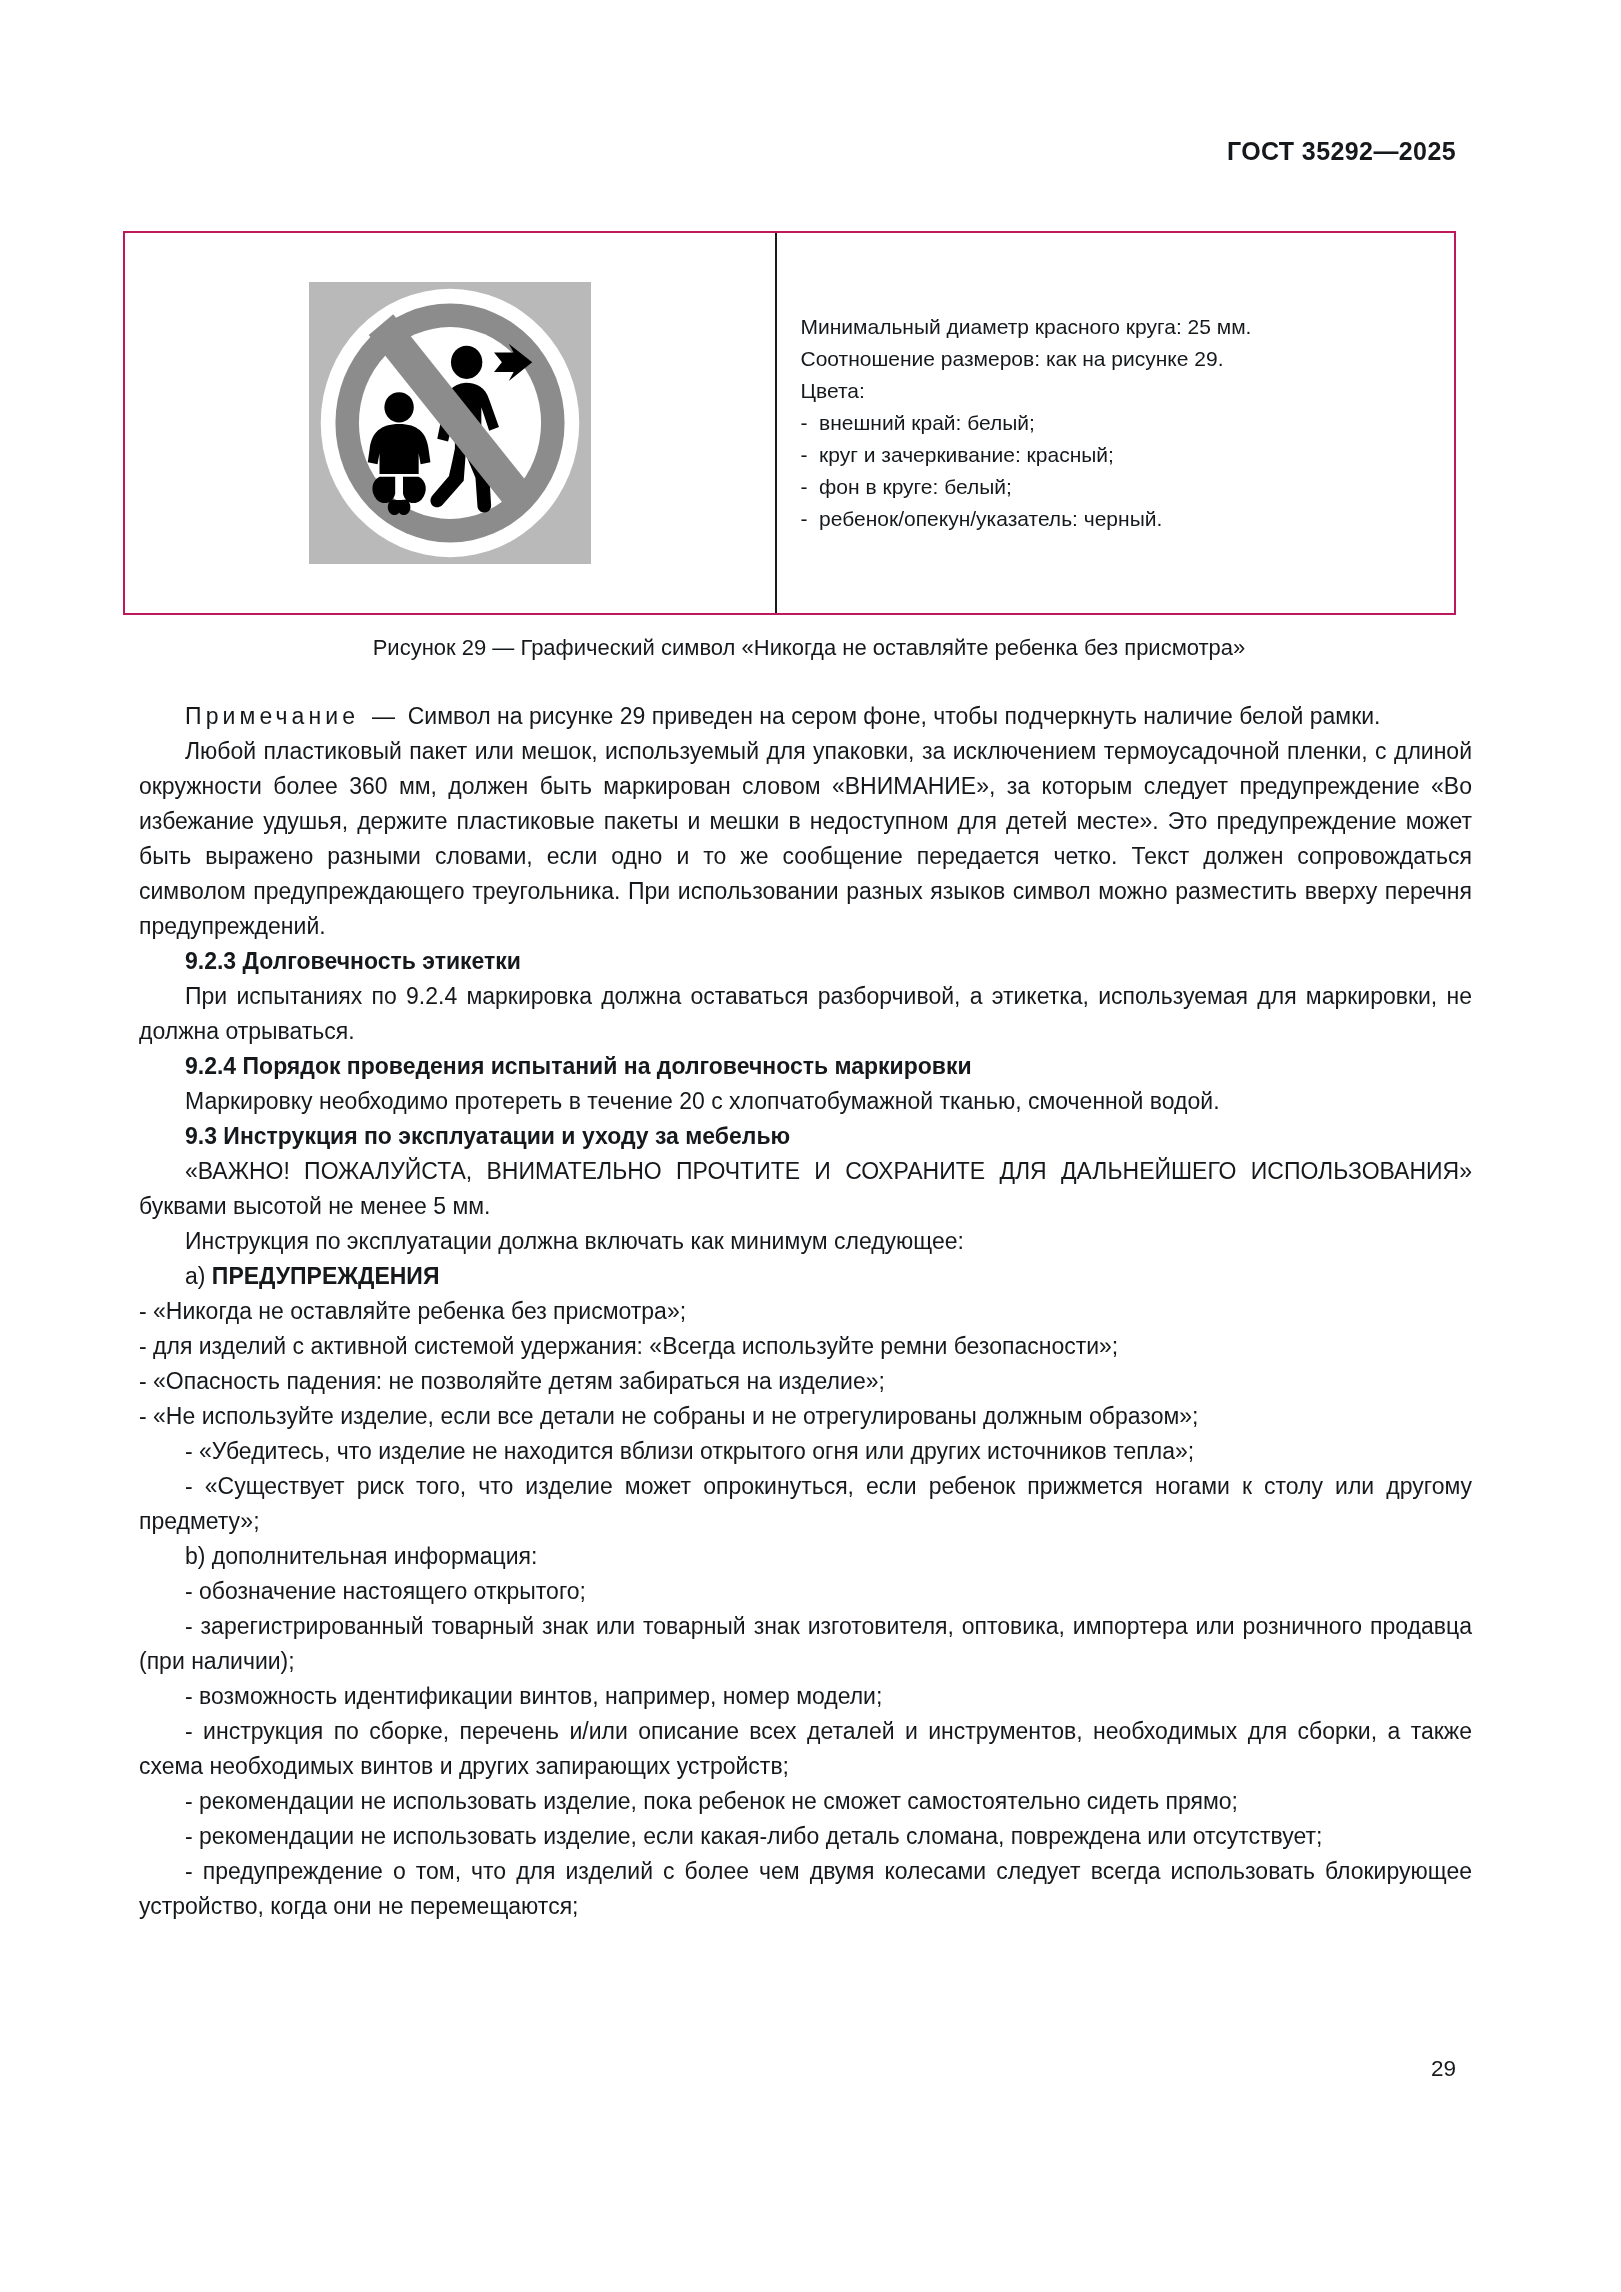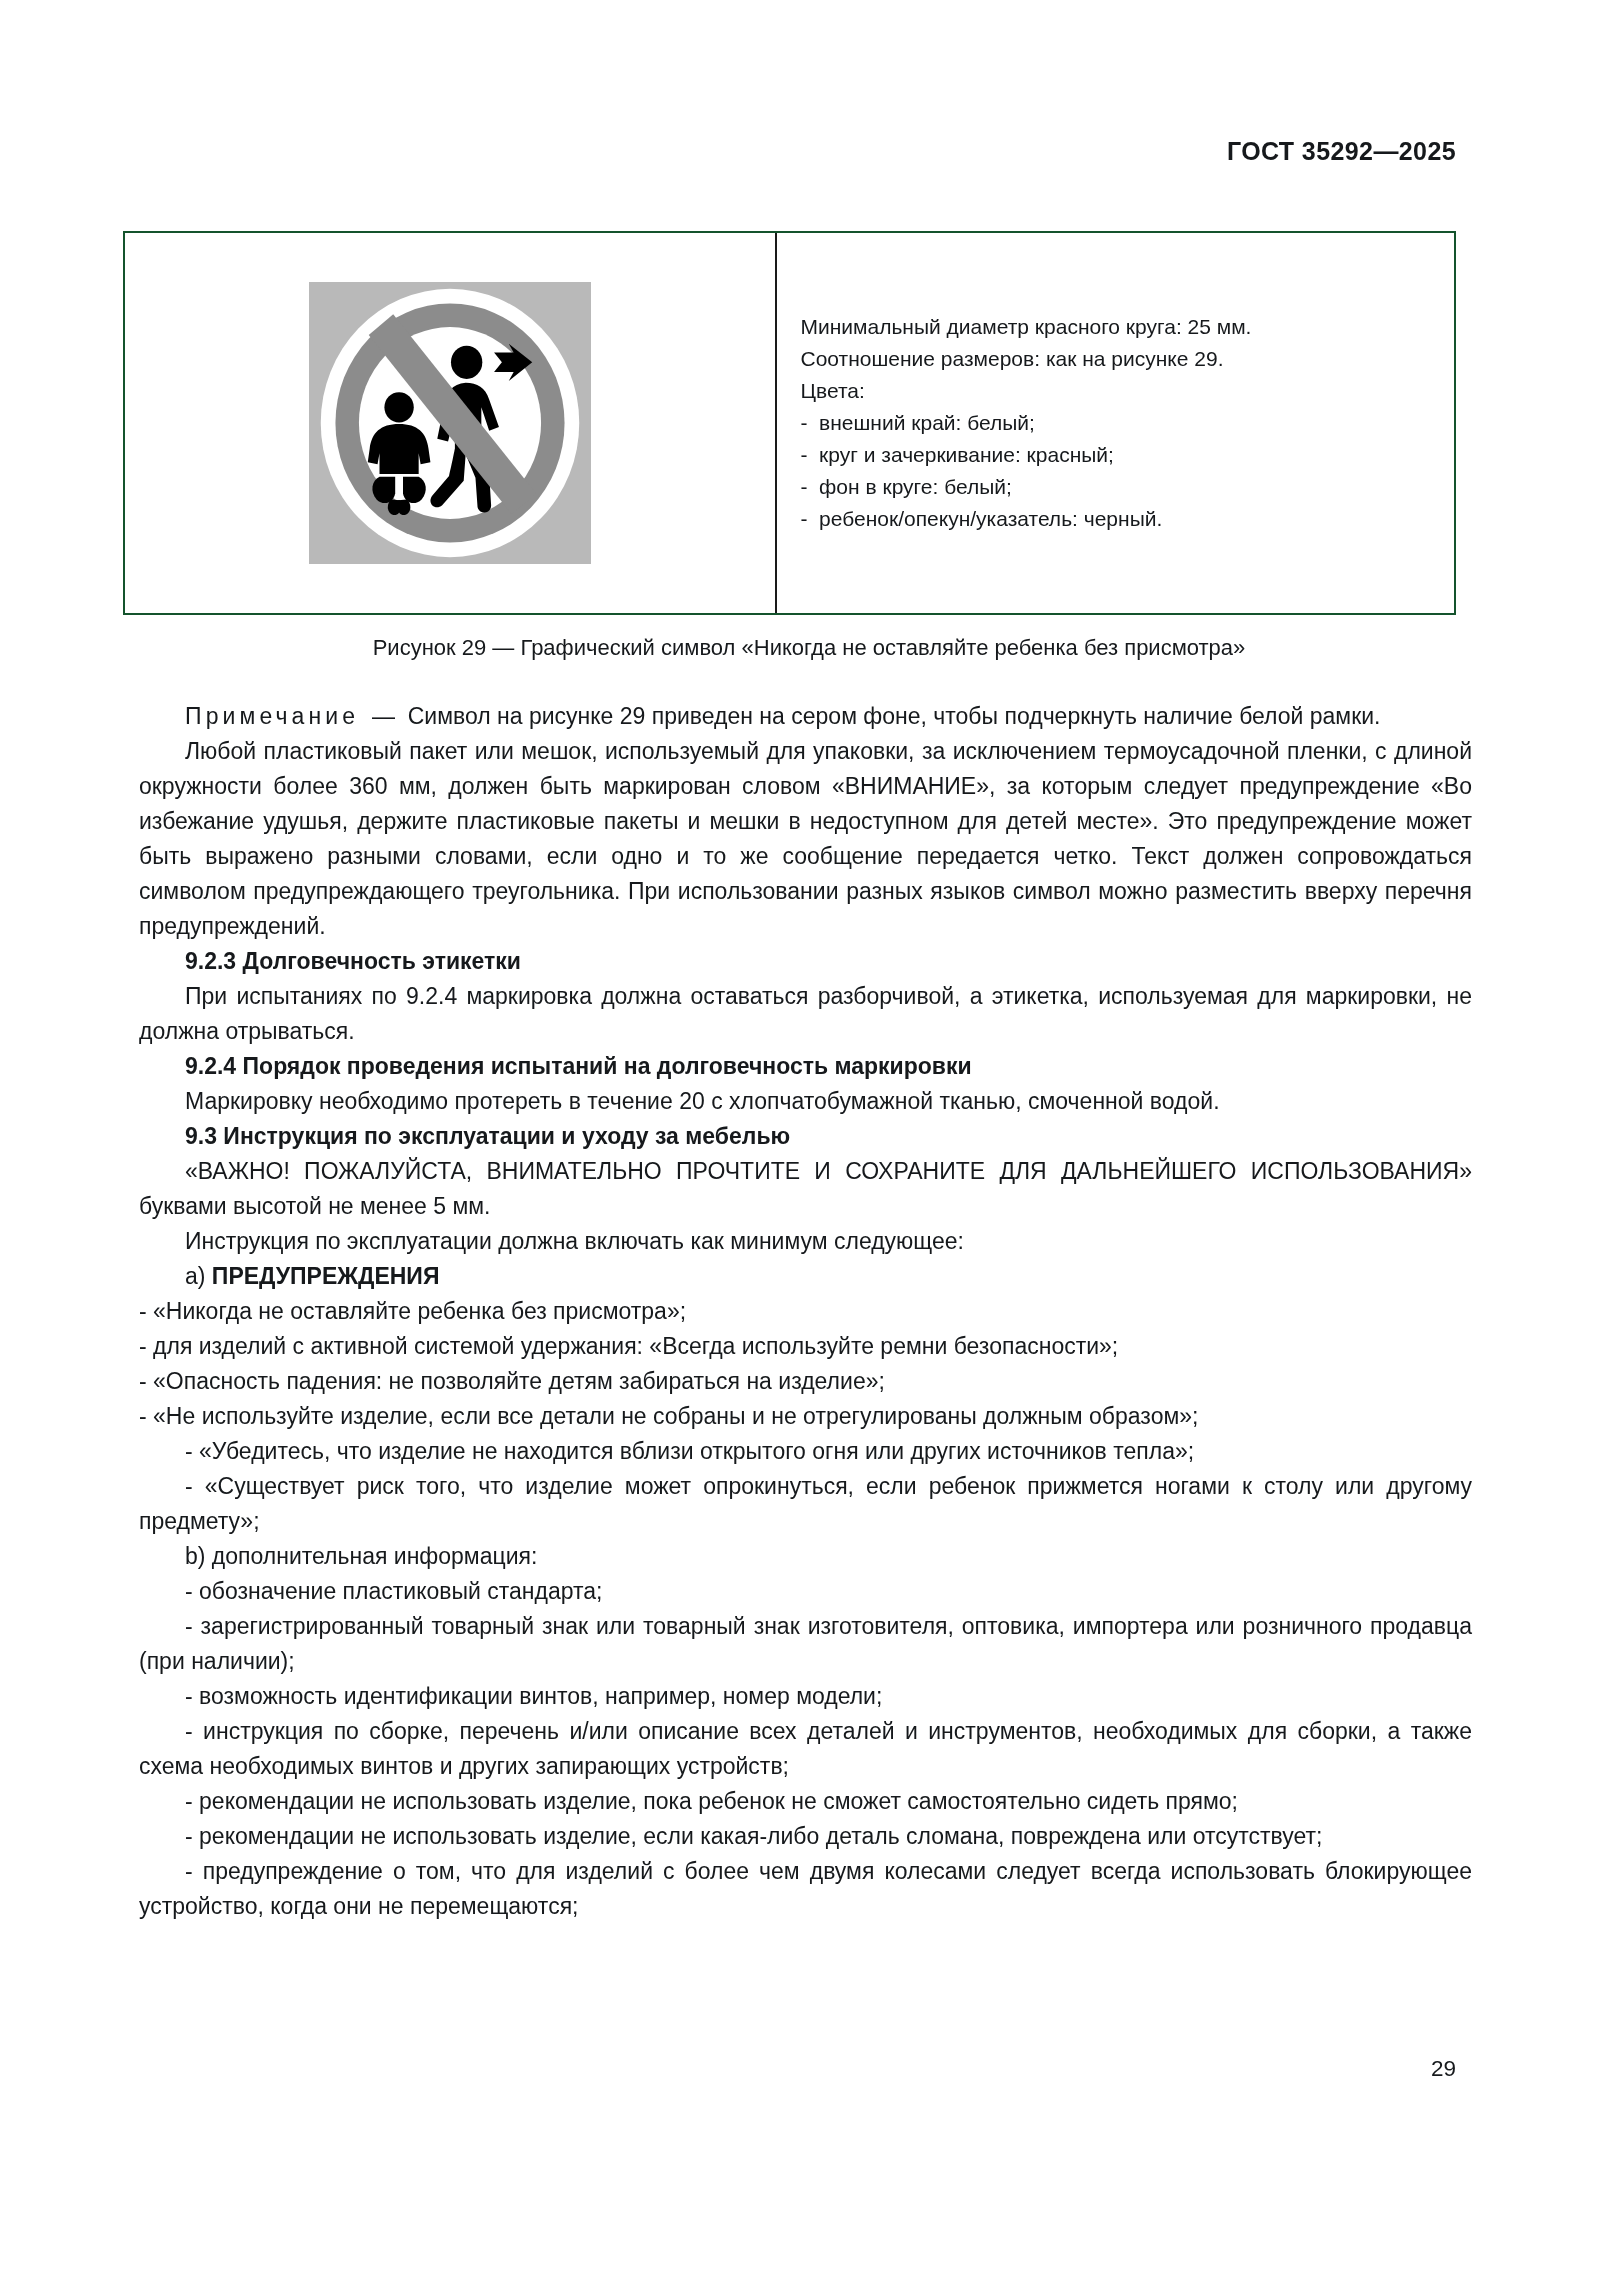--- a/index.html
+++ b/index.html
@@ -36,21 +36,21 @@
     white-space: nowrap;
   }
 
   
   .symbol-table {
     position: absolute;
     left: 123px;
     top: 231px;
     width: 1333px;
     height: 384px;
-    border: 2px solid #14532d;
+    border: 2px solid #be185d;
     box-sizing: border-box;
     display: flex;
   }
   .symbol-cell {
     width: 652px;
     box-sizing: border-box;
     border-right: 2px solid #1a1a1a;
     display: flex;
     align-items: center;
     justify-content: center;
@@ -243,21 +243,21 @@
 
     <p class="nojust">- «Никогда не оставляйте ребенка без присмотра»;</p>
     <p class="nojust">- для изделий с активной системой удержания: «Всегда используйте ремни безопасности»;</p>
     <p class="nojust">- «Опасность падения: не позволяйте детям забираться на изделие»;</p>
     <p class="nojust">- «Не используйте изделие, если все детали не собраны и не отрегулированы должным образом»;</p>
     <p class="indent nojust">- «Убедитесь, что изделие не находится вблизи открытого огня или других источников тепла»;</p>
     <p class="indent">- «Существует риск того, что изделие может опрокинуться, если ребенок прижмется ногами к столу или другому предмету»;</p>
 
     <p class="indent nojust">b) дополнительная информация:</p>
 
-    <p class="indent nojust">- обозначение пластиковый стандарта;</p>
+    <p class="indent nojust">- обозначение настоящего открытого;</p>
     <p class="indent">- зарегистрированный товарный знак или товарный знак изготовителя, оптовика, импортера или розничного продавца (при наличии);</p>
     <p class="indent nojust">- возможность идентификации винтов, например, номер модели;</p>
     <p class="indent">- инструкция по сборке, перечень и/или описание всех деталей и инструментов, необходимых для сборки, а также схема необходимых винтов и других запирающих устройств;</p>
     <p class="indent nojust">- рекомендации не использовать изделие, пока ребенок не сможет самостоятельно сидеть прямо;</p>
     <p class="indent">- рекомендации не использовать изделие, если какая-либо деталь сломана, повреждена или отсутствует;</p>
     <p class="indent">- предупреждение о том, что для изделий с более чем двумя колесами следует всегда использовать блокирующее устройство, когда они не перемещаются;</p>
   </div>
 
   <div class="page-number">29</div>
 

